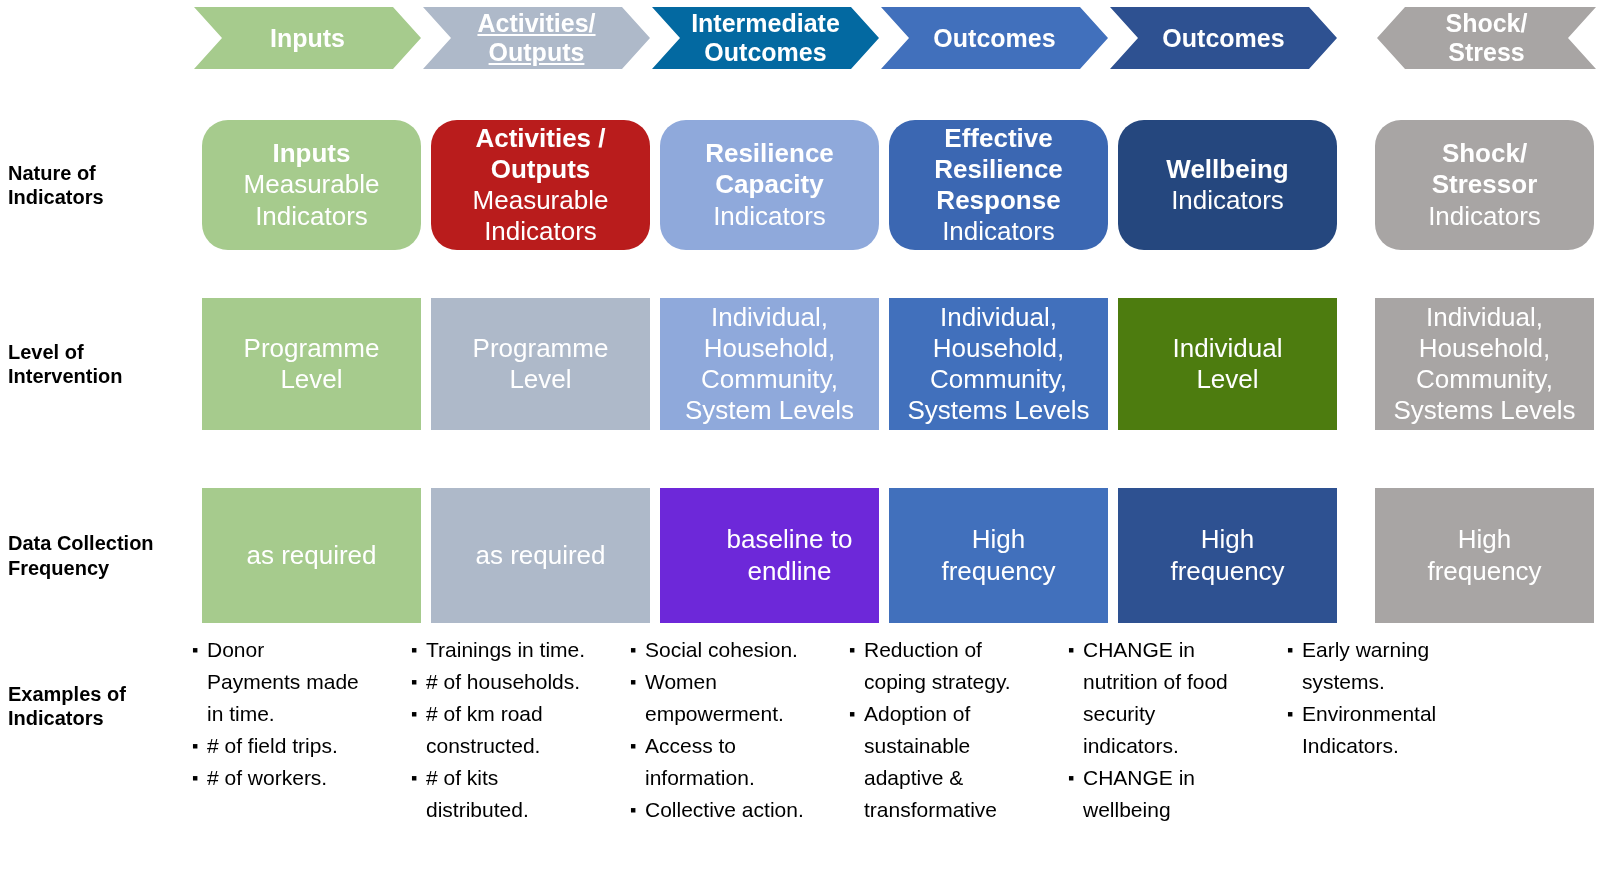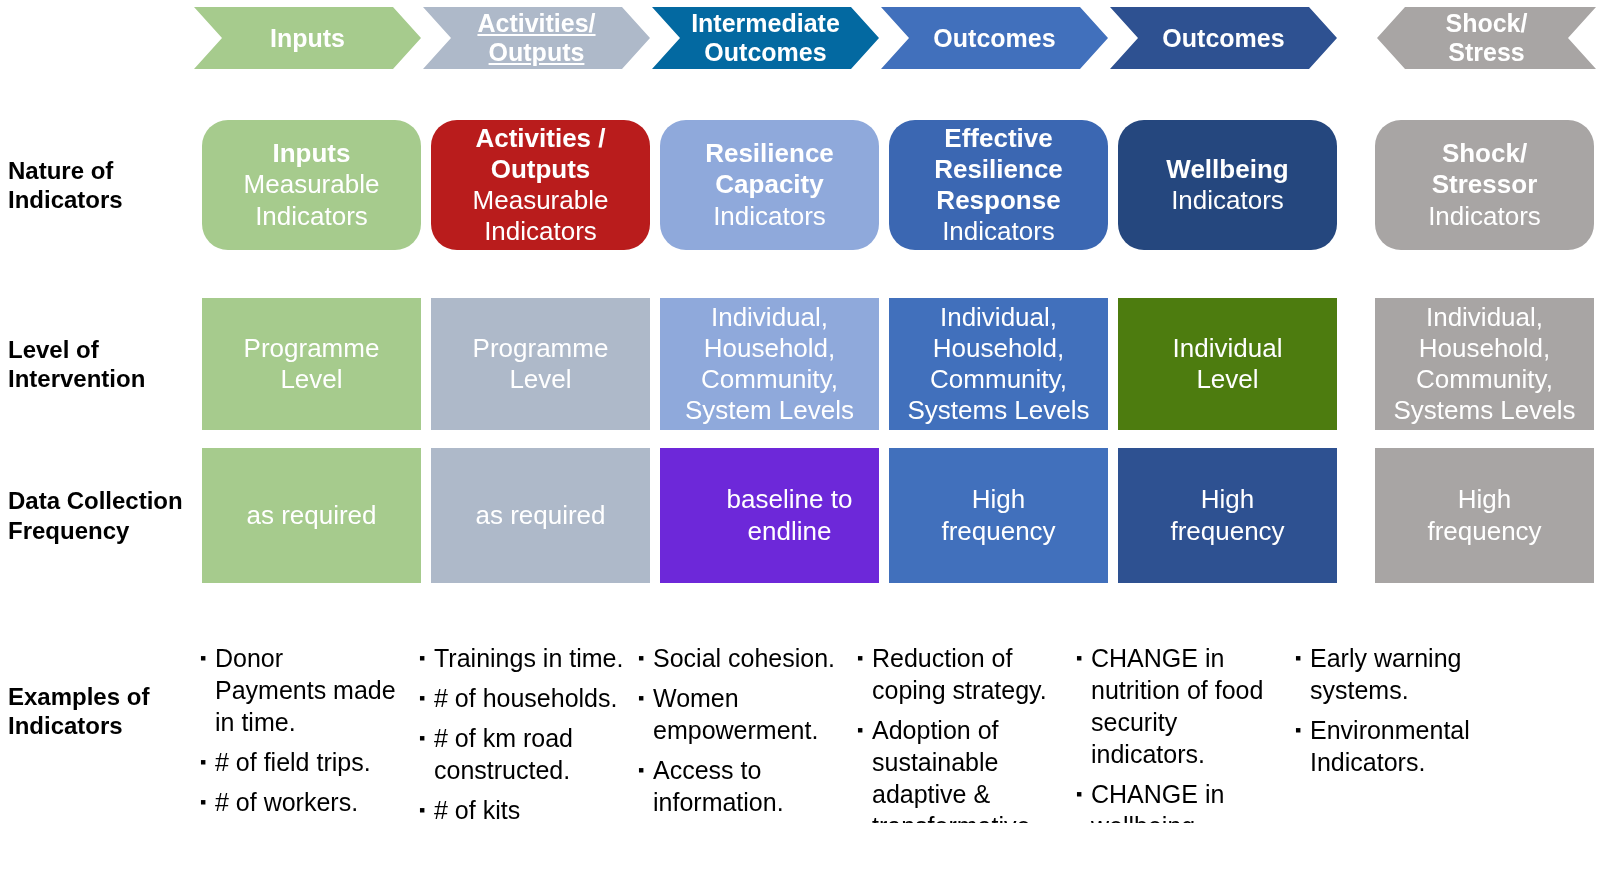--- a/index.html
+++ b/index.html
@@ -4,26 +4,26 @@
 <style>
   html,body{margin:0;padding:0;background:#ffffff;}
   .canvas{
     position:relative;width:1600px;height:823px;background:#ffffff;
     font-family:"Liberation Sans","DejaVu Sans",sans-serif;overflow:hidden;
   }
   .row{position:absolute;left:0;display:flex;align-items:stretch;width:1600px;}
   .r-chev{top:7px;height:62px;}
   .r-nature{top:120px;height:130px;}
   .r-level{top:298px;height:132px;}
-  .r-freq{top:448px;height:135px;}
+  .r-freq{top:488px;height:135px;}
   .r-examples{top:622px;height:248px;}
 
   .rlabel{
     width:192px;flex:none;display:flex;flex-direction:column;justify-content:center;
-    font-weight:700;font-size:24px;line-height:1.22;color:#000;
+    font-weight:700;font-size:20px;line-height:1.22;color:#000;
     padding-left:8px;box-sizing:border-box;white-space:pre-line;
   }
   .r-examples .rlabel{justify-content:flex-start;padding-top:60px;}
 
   .spacer{width:192px;flex:none;}
 
   .col{width:219px;margin-left:10px;flex:none;box-sizing:border-box;}
   .last{margin-left:38px;}
 
   
@@ -44,22 +44,22 @@
     text-align:center;color:#fff;font-size:26px;line-height:1.2;
     padding:6px 8px;white-space:pre-line;
   }
   .rounded{border-radius:26px;}
   .cell .ttl{font-weight:700;}
   .cell .sub{font-weight:400;}
 
   
   .exlist{margin:0;padding:12px 0 0 0;list-style:none;color:#000;}
   .exlist li{
-    position:relative;padding-left:15px;margin:8px;
-    font-size:25px;line-height:32px;white-space:pre;
+    position:relative;padding-left:15px;margin:0;
+    font-size:21px;line-height:32px;white-space:pre;
   }
   .exlist li::before{
     content:"▪";position:absolute;left:0;top:0;font-size:18px;line-height:32px;
   }
 </style>
 </head>
 <body>
 
 <div class="canvas">
 

